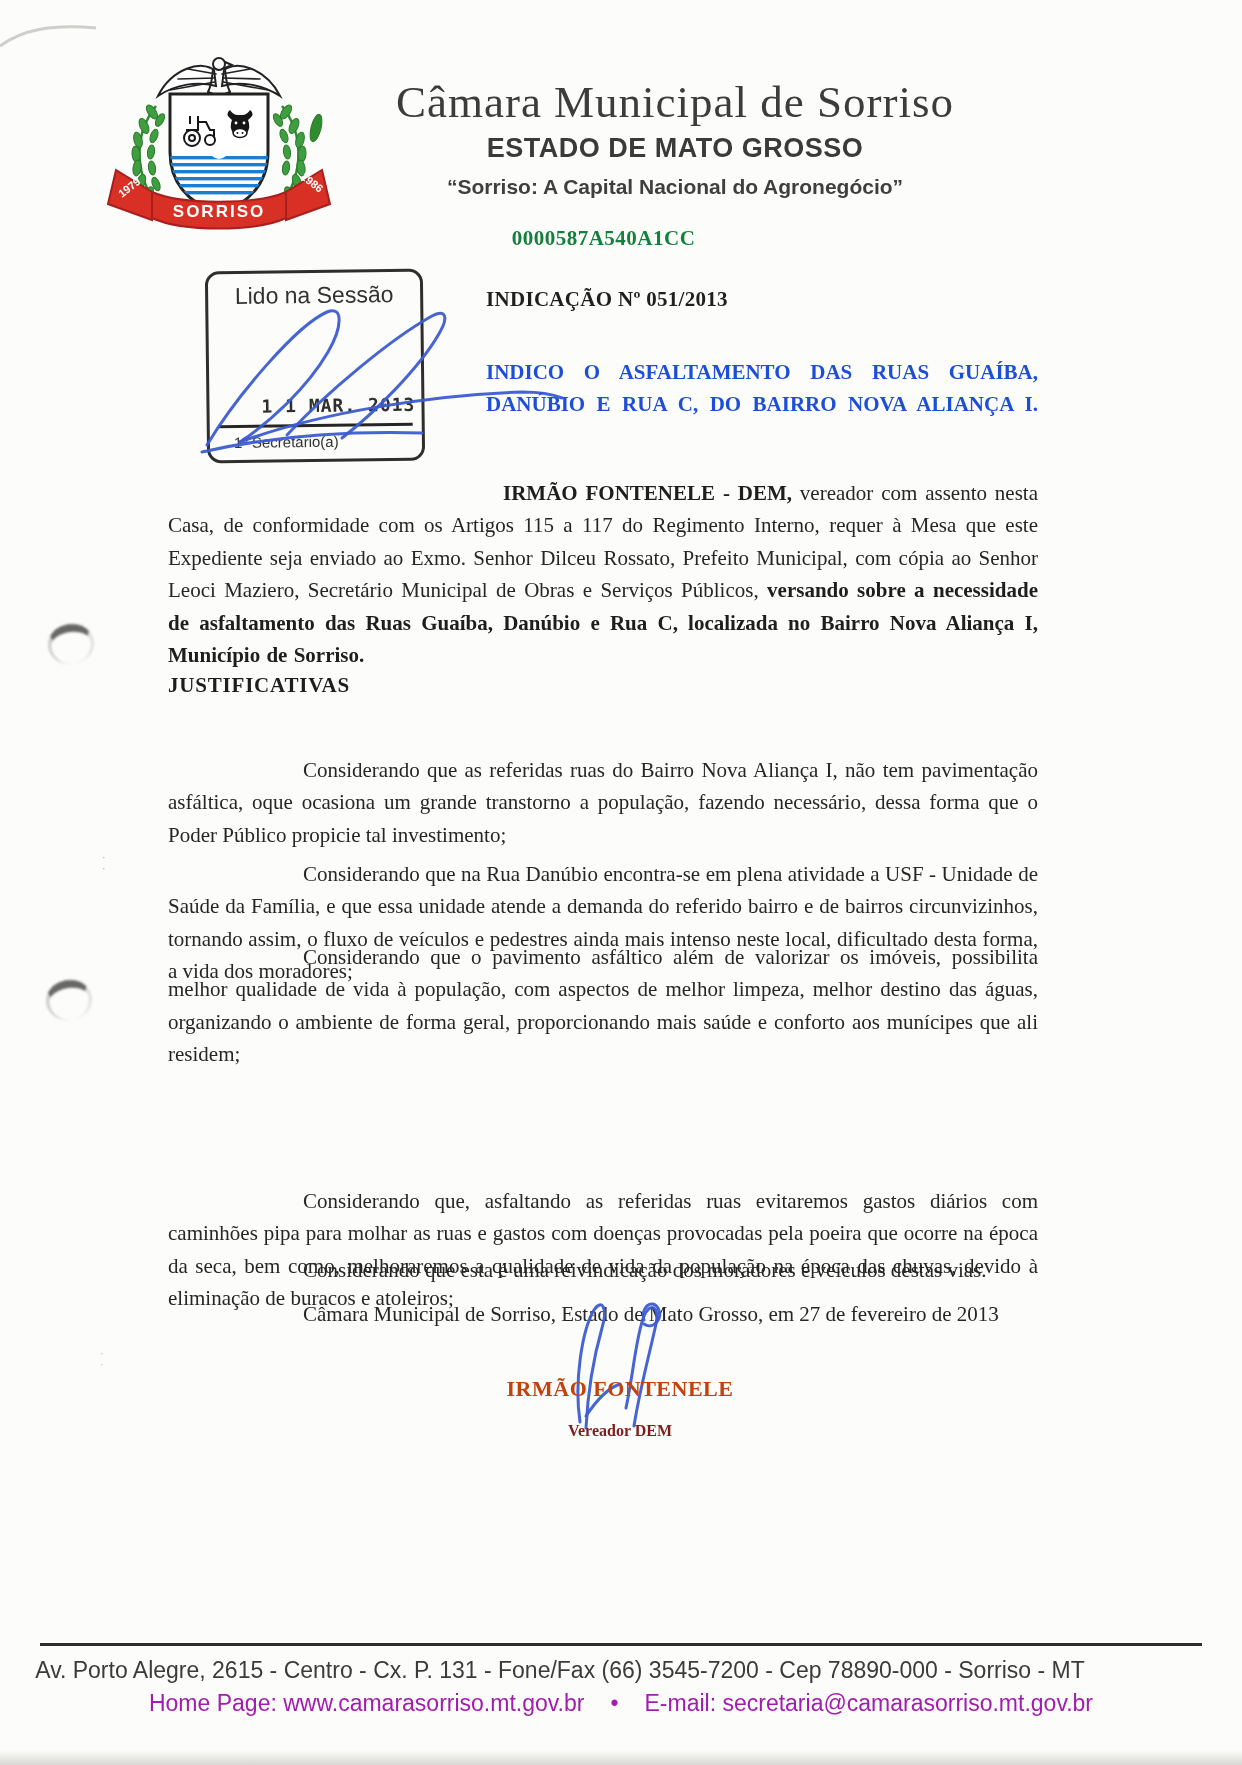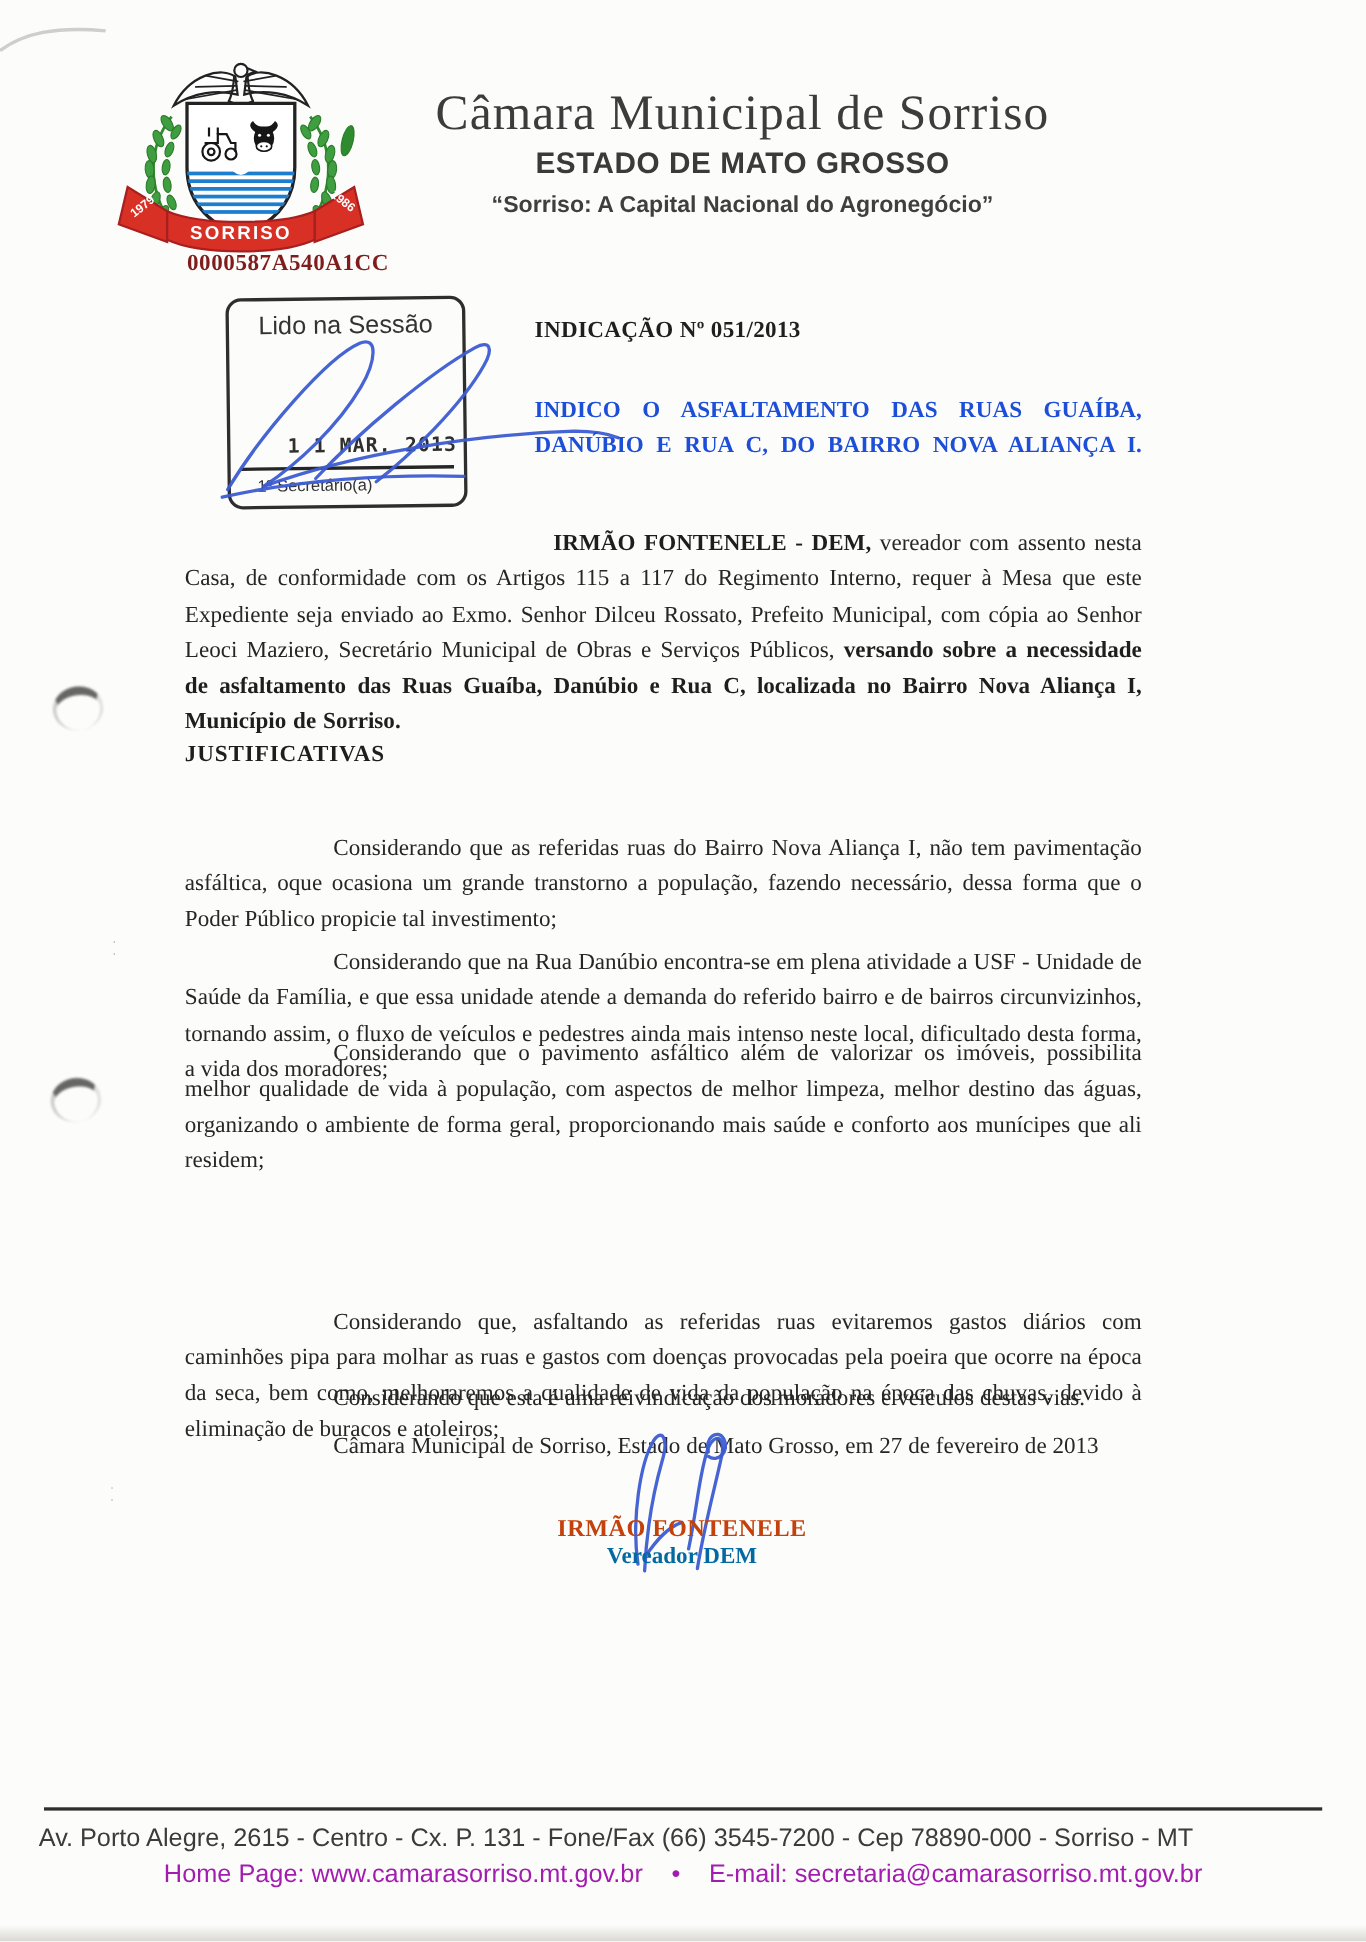--- a/index.html
+++ b/index.html
@@ -10,21 +10,21 @@
     color:#272727;
   }
   .abs{position:absolute;}
 
   
   .header-text{left:320px;top:76px;width:710px;text-align:center;}
   .hdr-title{font-family:"Liberation Serif",serif;font-size:45px;color:#3c3c3c;letter-spacing:1px;}
   .hdr-sub{font-family:"Liberation Sans",sans-serif;font-weight:bold;font-size:27px;color:#3a3a3a;margin-top:5px;letter-spacing:.5px;}
   .hdr-motto{font-family:"Liberation Sans",sans-serif;font-weight:bold;font-size:21px;color:#3f3f3f;margin-top:11px;}
 
-  .doc-code{left:170px;top:226px;width:867px;text-align:left;font-weight:bold;font-size:21px;letter-spacing:.5px;color:#7f1d1d;}
+  .doc-code{left:170px;top:226px;width:867px;text-align:center;font-weight:bold;font-size:21px;letter-spacing:.5px;color:#15803d;}
 
   
   .stamp{left:206px;top:270px;width:212px;height:186px;border:3px solid #2e2e2e;border-radius:14px;transform:rotate(-.7deg);background:transparent;}
   .stamp-title{margin-top:9px;text-align:center;font-family:"Liberation Sans",sans-serif;font-size:23px;color:#333;}
   .stamp-date{position:absolute;top:122px;left:52px;font-family:"DejaVu Sans Mono",monospace;font-weight:bold;font-size:18px;letter-spacing:1px;color:#2f2f2f;white-space:nowrap;}
   .stamp-divider{position:absolute;left:9px;right:9px;bottom:32px;border-top:3px solid #262626;}
   .stamp-signer{position:absolute;bottom:9px;left:24px;font-family:"Liberation Sans",sans-serif;font-size:15px;color:#333;}
 
   
   .ind-number{left:486px;top:287px;font-weight:bold;font-size:21px;letter-spacing:.3px;color:#1f1f1f;}
@@ -39,21 +39,21 @@
   .p1{top:733px;text-indent:135px;}
   .p2{top:837px;text-indent:135px;}
   .p3{top:920px;text-indent:135px;}
   .p4{top:1164px;text-indent:135px;}
   .p5{top:1233px;text-indent:135px;text-align:left;}
   .date-line{top:1277px;text-indent:135px;text-align:left;}
 
   
   .signatory{left:420px;top:1376px;width:400px;text-align:center;}
   .sig-name{font-weight:bold;font-size:22px;letter-spacing:.5px;color:#c2410c;}
-  .sig-role{font-weight:bold;font-size:21px;color:#0369a1;margin-top:0;}
+  .sig-role{font-weight:bold;font-size:16px;color:#7f1d1d;margin-top:20px;}
 
   
   .footer-rule{left:40px;top:1643px;width:1162px;border-top:3px solid #2e2e2e;}
   .footer-l1{left:0;top:1657px;width:1120px;text-align:center;font-family:"Liberation Sans",sans-serif;font-size:23px;color:#3b3b3b;}
   .footer-l2{left:0;top:1690px;width:1242px;text-align:center;font-family:"Liberation Sans",sans-serif;font-size:23px;color:#a21caf;}
   .footer-l2 .gap{display:inline-block;width:26px;}
 
   
   .punch{width:40px;height:32px;border-radius:50%;border-top:8px solid #4d4d4d;border-left:3px solid rgba(90,90,90,.35);border-right:3px solid rgba(120,120,120,.25);border-bottom:none;filter:blur(1.2px);opacity:.85;}
   .punch1{left:48px;top:624px;transform:rotate(-8deg);}

